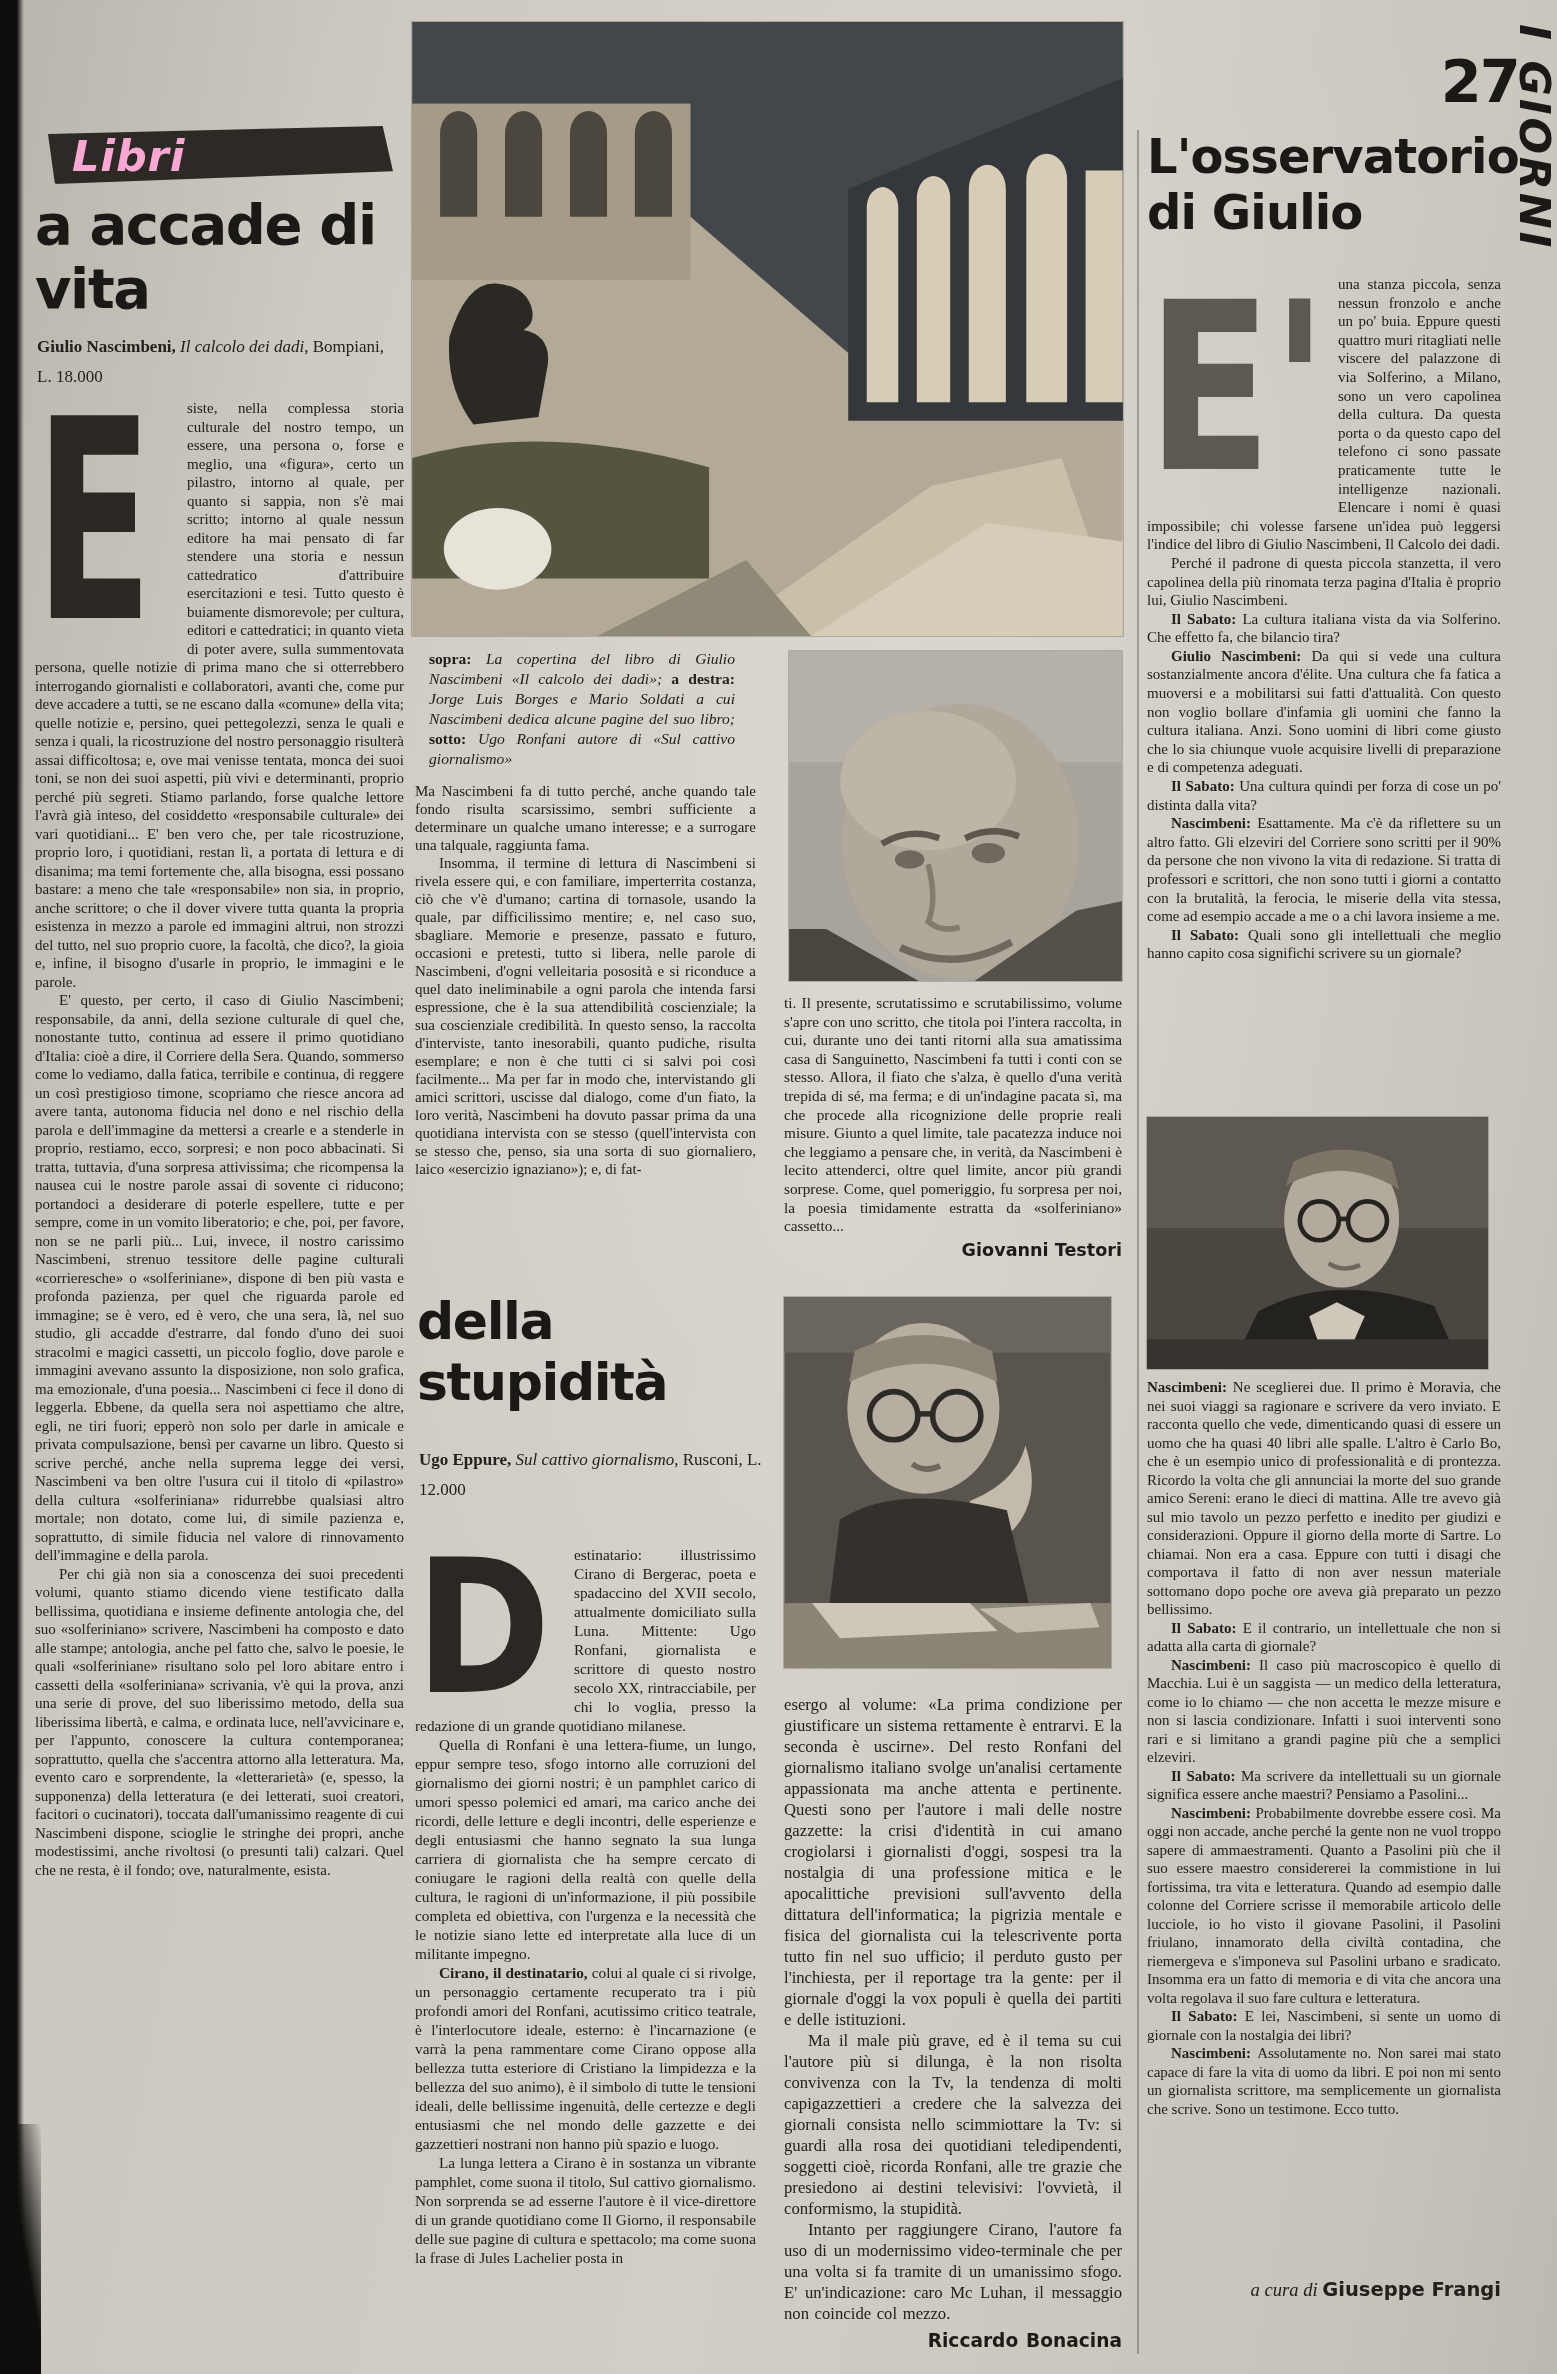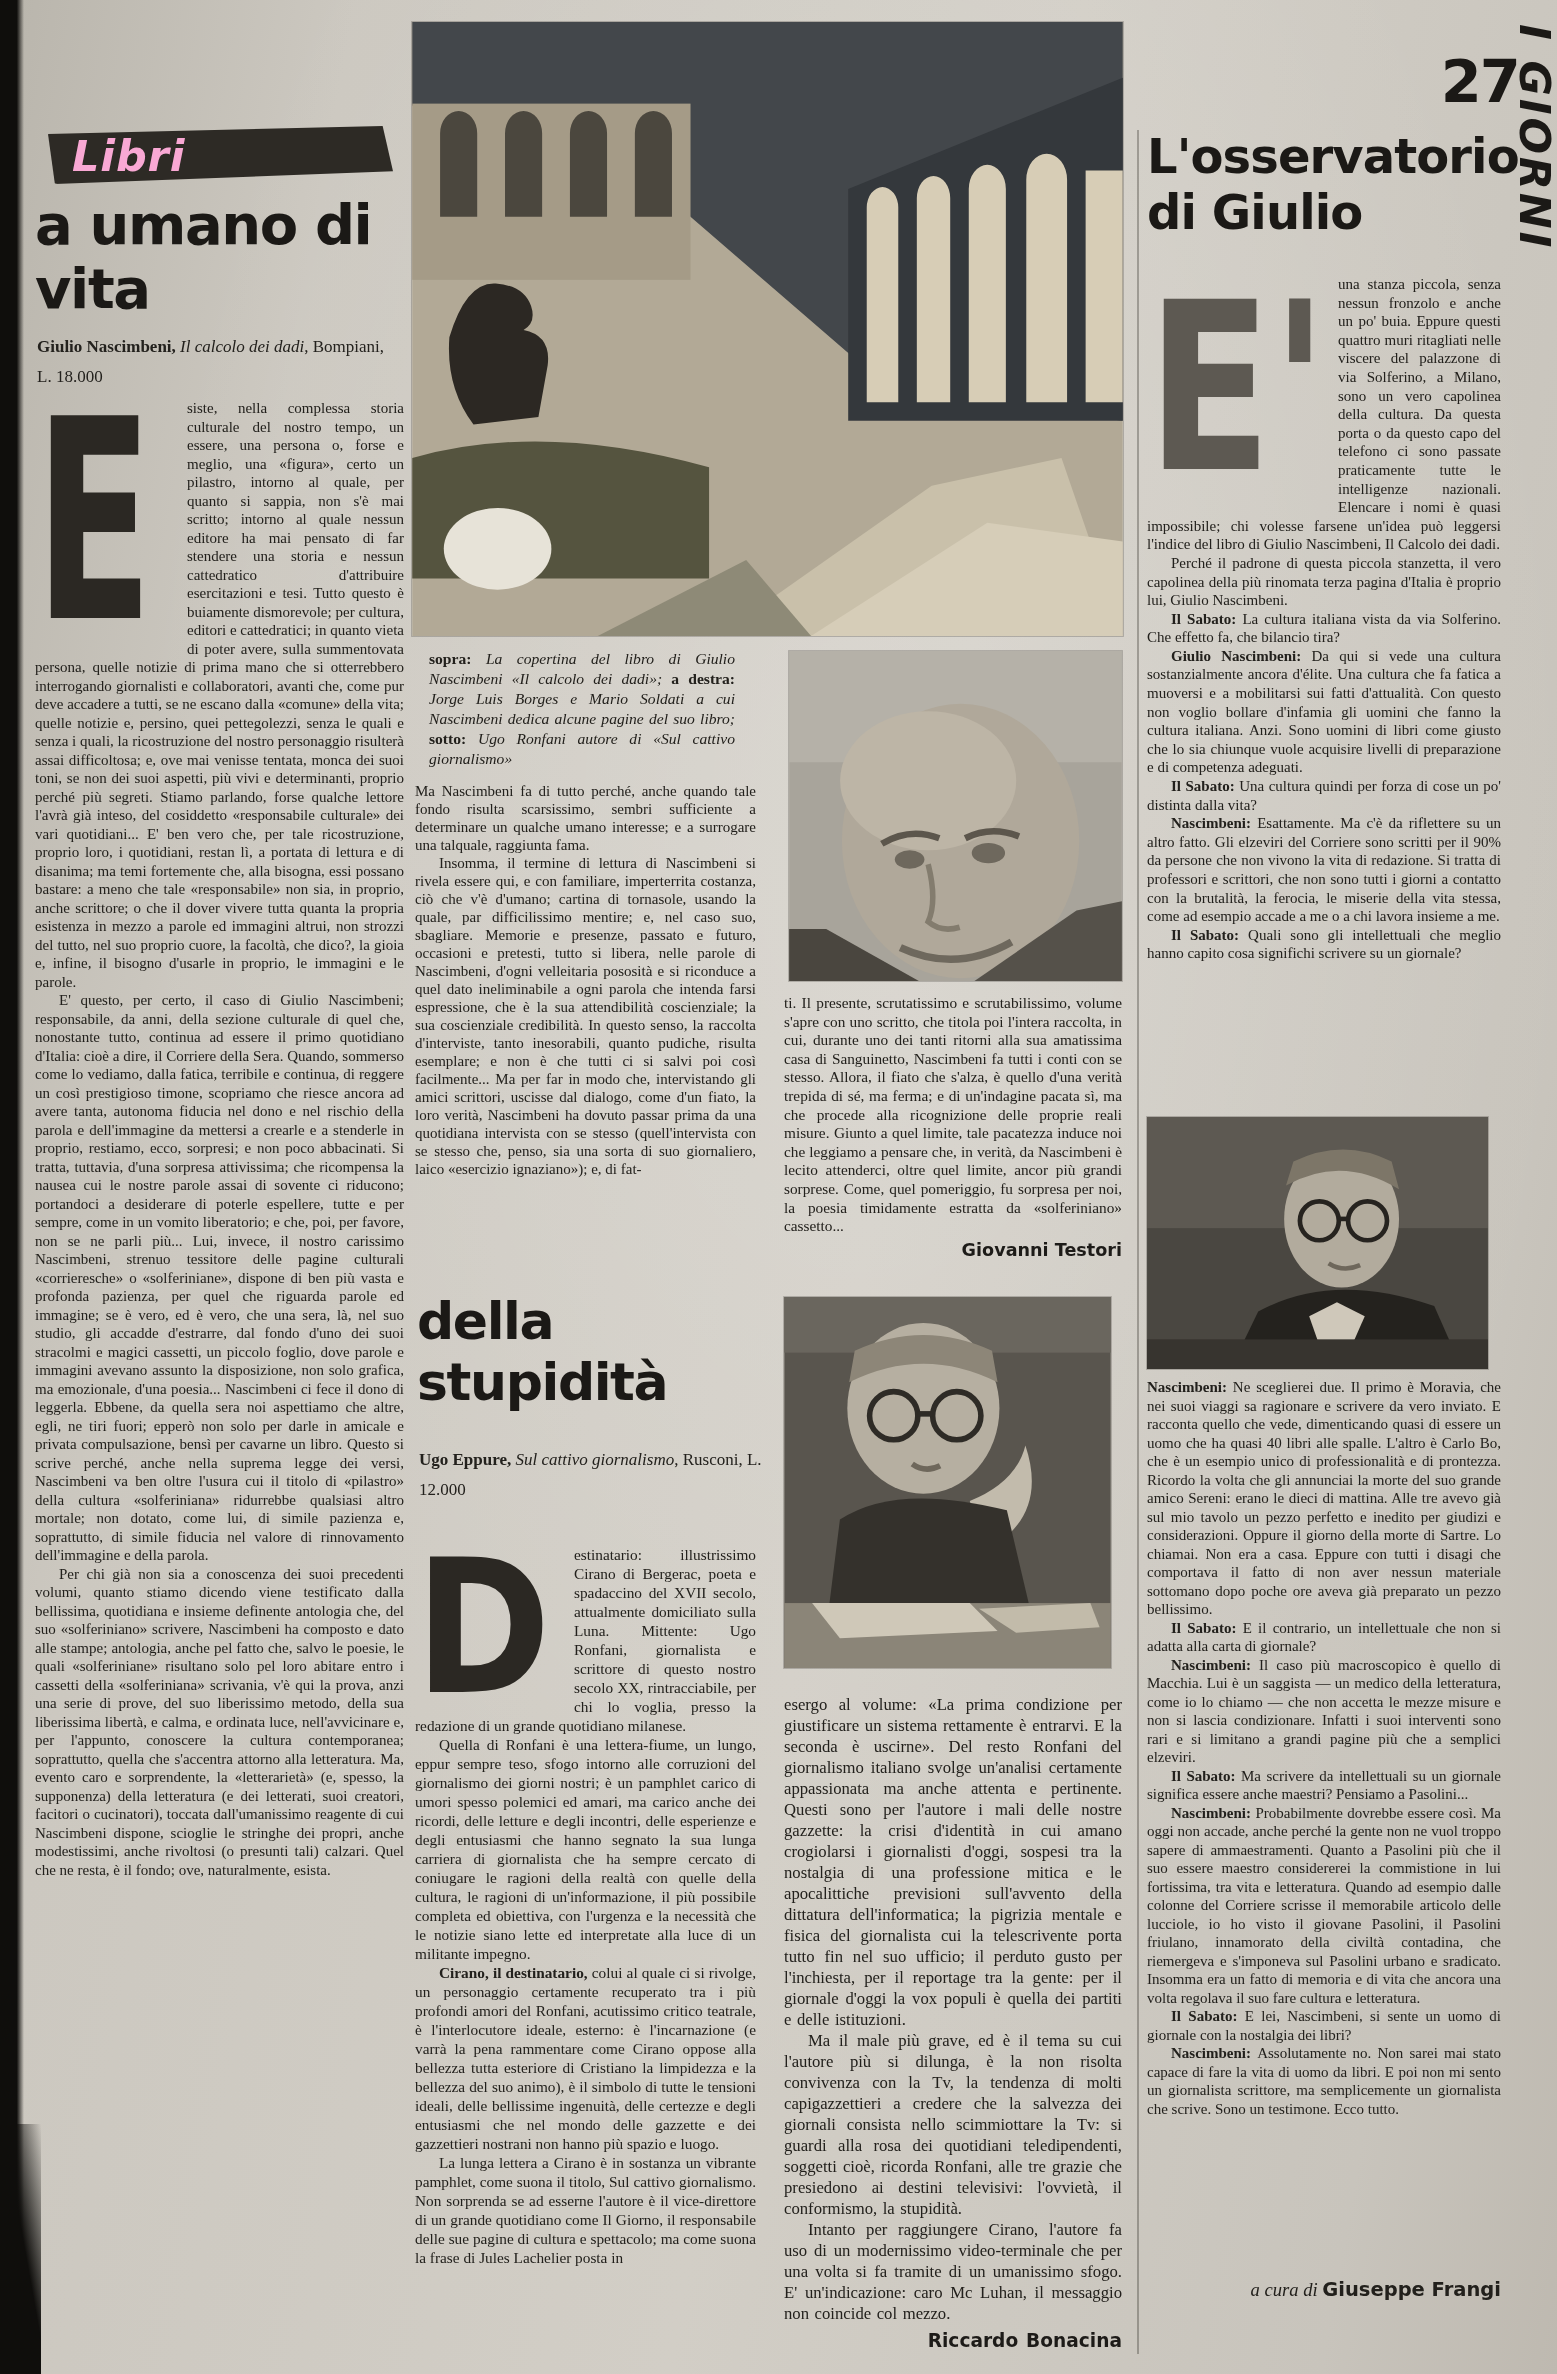--- a/index.html
+++ b/index.html
@@ -65,21 +65,21 @@
 
 <div class="page">
 
   <div class="scan-left"></div>
   <div class="scan-left-b"></div>
 
   <div class="block kicker">
     <span>Libri</span>
   </div>
   <div class="block headline t1">
-    <div>a umano di vita</div>
+    <div>a accade di vita</div>
   </div>
   <div class="block byline by1"><span class="seg-b">Giulio Nascimbeni, </span><span class="seg-i">Il calcolo dei dadi</span><span class="seg-n">, Bompiani, L. 18.000</span></div>
 
   <div class="block coltext c1">
     <div class="dropcap dc-e">
         <span>E</span>
       </div>
   <p class="noindent">siste, nella complessa storia culturale del nostro tempo, un essere, una persona o, forse e meglio, una «figura», certo un pilastro, intorno al quale, per quanto si sappia, non s'è mai scritto; intorno al quale nessun editore ha mai pensato di far stendere una storia e nessun cattedratico d'attribuire esercitazioni e tesi. Tutto questo è buiamente dismorevole; per cultura, editori e cattedratici; in quanto vieta di poter avere, sulla summentovata persona, quelle notizie di prima mano che si otterrebbero interrogando giornalisti e collaboratori, avanti che, come pur deve accadere a tutti, se ne escano dalla «comune» della vita; quelle notizie e, persino, quei pettegolezzi, senza le quali e senza i quali, la ricostruzione del nostro personaggio risulterà assai difficoltosa; e, ove mai venisse tentata, monca dei suoi toni, se non dei suoi aspetti, più vivi e determinanti, proprio perché più segreti. Stiamo parlando, forse qualche lettore l'avrà già inteso, del cosiddetto «responsabile culturale» dei vari quotidiani... E' ben vero che, per tale ricostruzione, proprio loro, i quotidiani, restan lì, a portata di lettura e di disanima; ma temi fortemente che, alla bisogna, essi possano bastare: a meno che tale «responsabile» non sia, in proprio, anche scrittore; o che il dover vivere tutta quanta la propria esistenza in mezzo a parole ed immagini altrui, non strozzi del tutto, nel suo proprio cuore, la facoltà, che dico?, la gioia e, infine, il bisogno d'usarle in proprio, le immagini e le parole.</p>
       <p>E' questo, per certo, il caso di Giulio Nascimbeni; responsabile, da anni, della sezione culturale di quel che, nonostante tutto, continua ad essere il primo quotidiano d'Italia: cioè a dire, il Corriere della Sera. Quando, sommerso come lo vediamo, dalla fatica, terribile e continua, di reggere un così prestigioso timone, scopriamo che riesce ancora ad avere tanta, autonoma fiducia nel dono e nel rischio della parola e dell'immagine da mettersi a crearle e a stenderle in proprio, restiamo, ecco, sorpresi; e non poco abbacinati. Si tratta, tuttavia, d'una sorpresa attivissima; che ricompensa la nausea cui le nostre parole assai di sovente ci riducono; portandoci a desiderare di poterle espellere, tutte e per sempre, come in un vomito liberatorio; e che, poi, per favore, non se ne parli più... Lui, invece, il nostro carissimo Nascimbeni, strenuo tessitore delle pagine culturali «corrieresche» o «solferiniane», dispone di ben più vasta e profonda pazienza, per quel che riguarda parole ed immagine; se è vero, ed è vero, che una sera, là, nel suo studio, gli accadde d'estrarre, dal fondo d'uno dei suoi stracolmi e magici cassetti, un piccolo foglio, dove parole e immagini avevano assunto la disposizione, non solo grafica, ma emozionale, d'una poesia... Nascimbeni ci fece il dono di leggerla. Ebbene, da quella sera noi aspettiamo che altre, egli, ne tiri fuori; epperò non solo per darle in amicale e privata compulsazione, bensì per cavarne un libro. Questo si scrive perché, anche nella suprema legge dei versi, Nascimbeni va ben oltre l'usura cui il titolo di «pilastro» della cultura «solferiniana» ridurrebbe qualsiasi altro mortale; non dotato, come lui, di simile pazienza e, soprattutto, di simile fiducia nel valore di rinnovamento dell'immagine e della parola.</p>
       <p>Per chi già non sia a conoscenza dei suoi precedenti volumi, quanto stiamo dicendo viene testificato dalla bellissima, quotidiana e insieme definente antologia che, del suo «solferiniano» scrivere, Nascimbeni ha composto e dato alle stampe; antologia, anche pel fatto che, salvo le poesie, le quali «solferiniane» risultano solo pel loro abitare entro i cassetti della «solferiniana» scrivania, v'è qui la prova, anzi una serie di prove, del suo liberissimo metodo, della sua liberissima libertà, e calma, e ordinata luce, nell'avvicinare e, per l'appunto, conoscere la cultura contemporanea; soprattutto, quella che s'accentra attorno alla letteratura. Ma, evento caro e sorprendente, la «letterarietà» (e, spesso, la supponenza) della letteratura (e dei letterati, suoi creatori, facitori o cucinatori), toccata dall'umanissimo reagente di cui Nascimbeni dispone, scioglie le stringhe dei propri, anche modestissimi, anche rivoltosi (o presunti tali) calzari. Quel che ne resta, è il fondo; ove, naturalmente, esista.</p>

